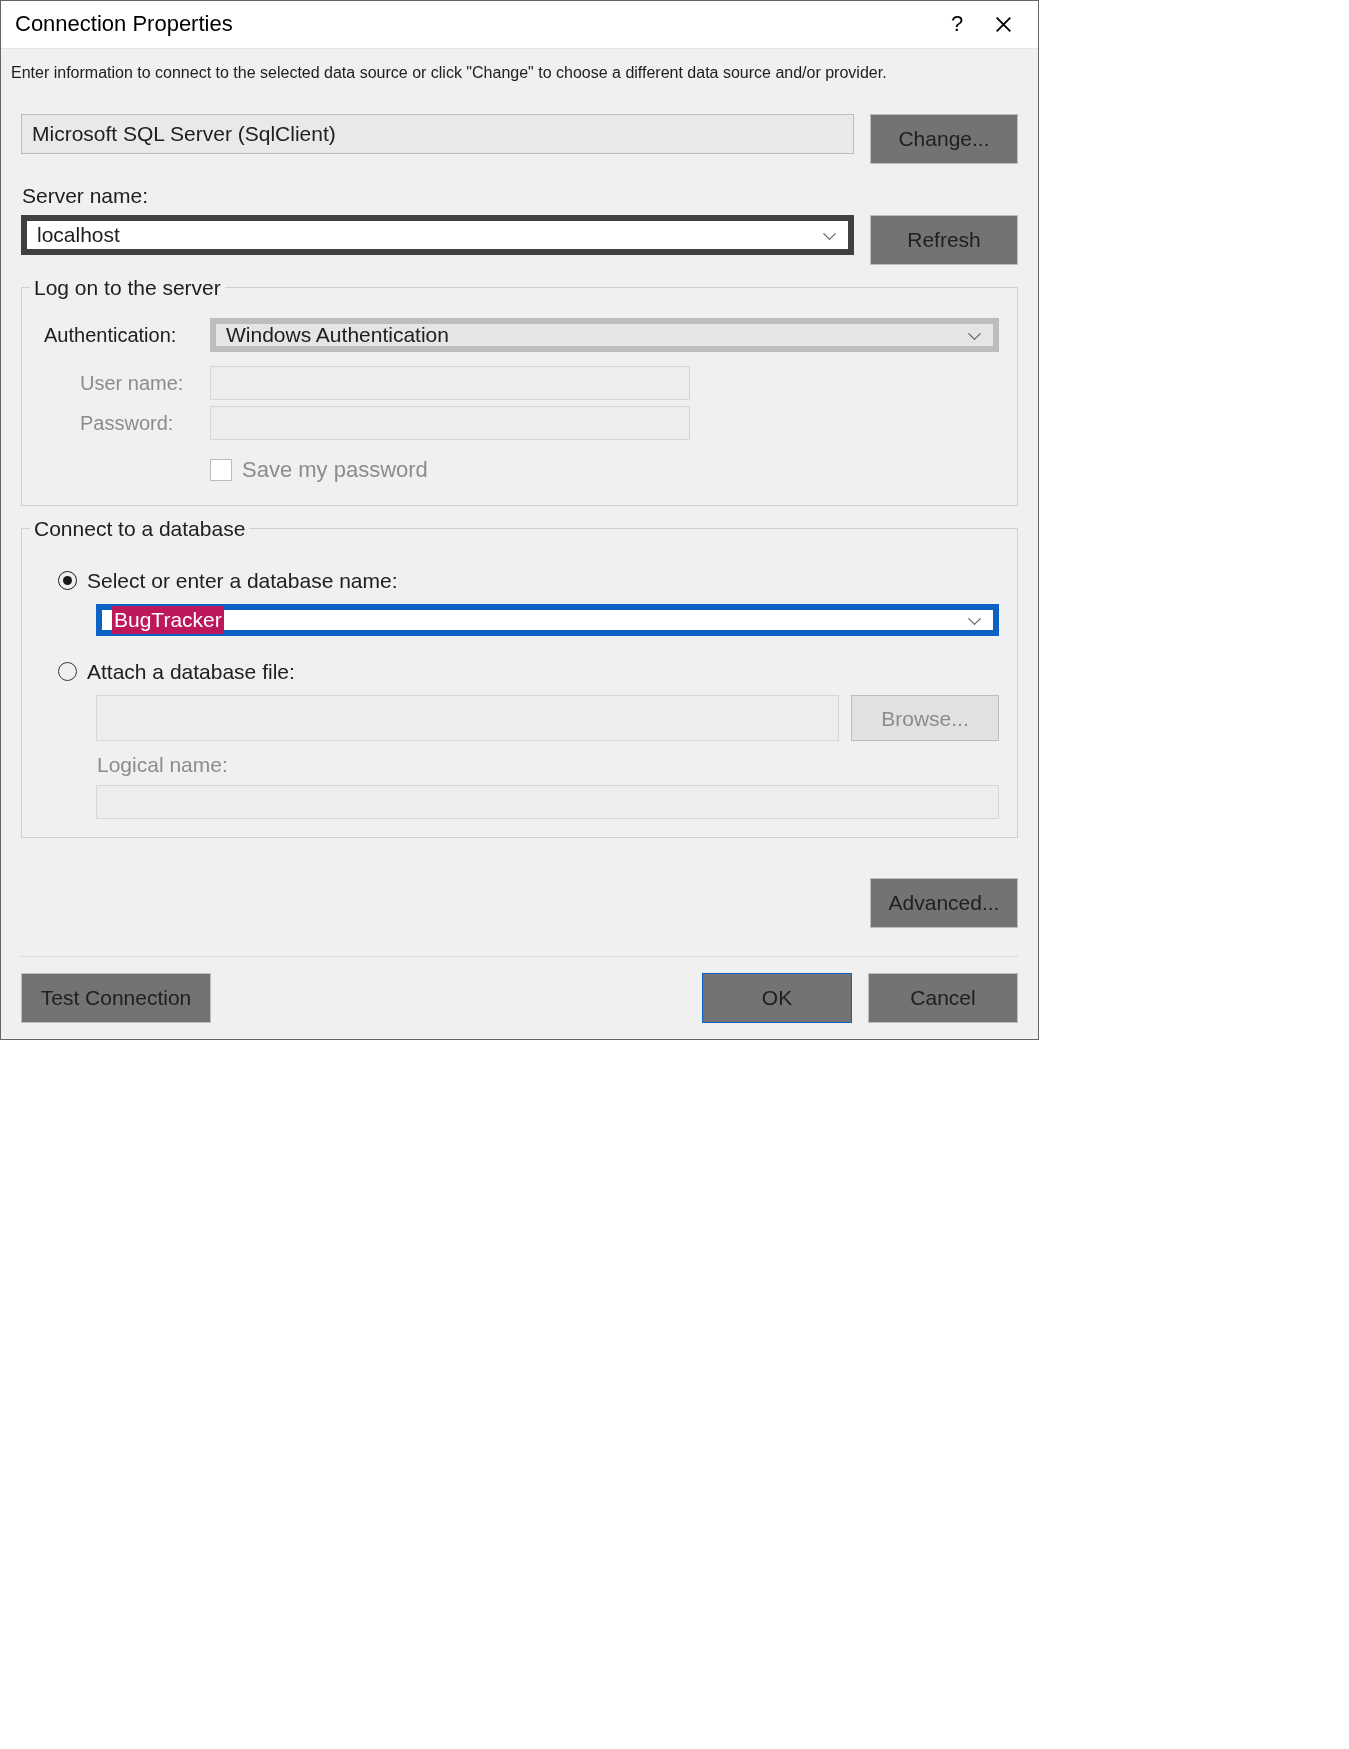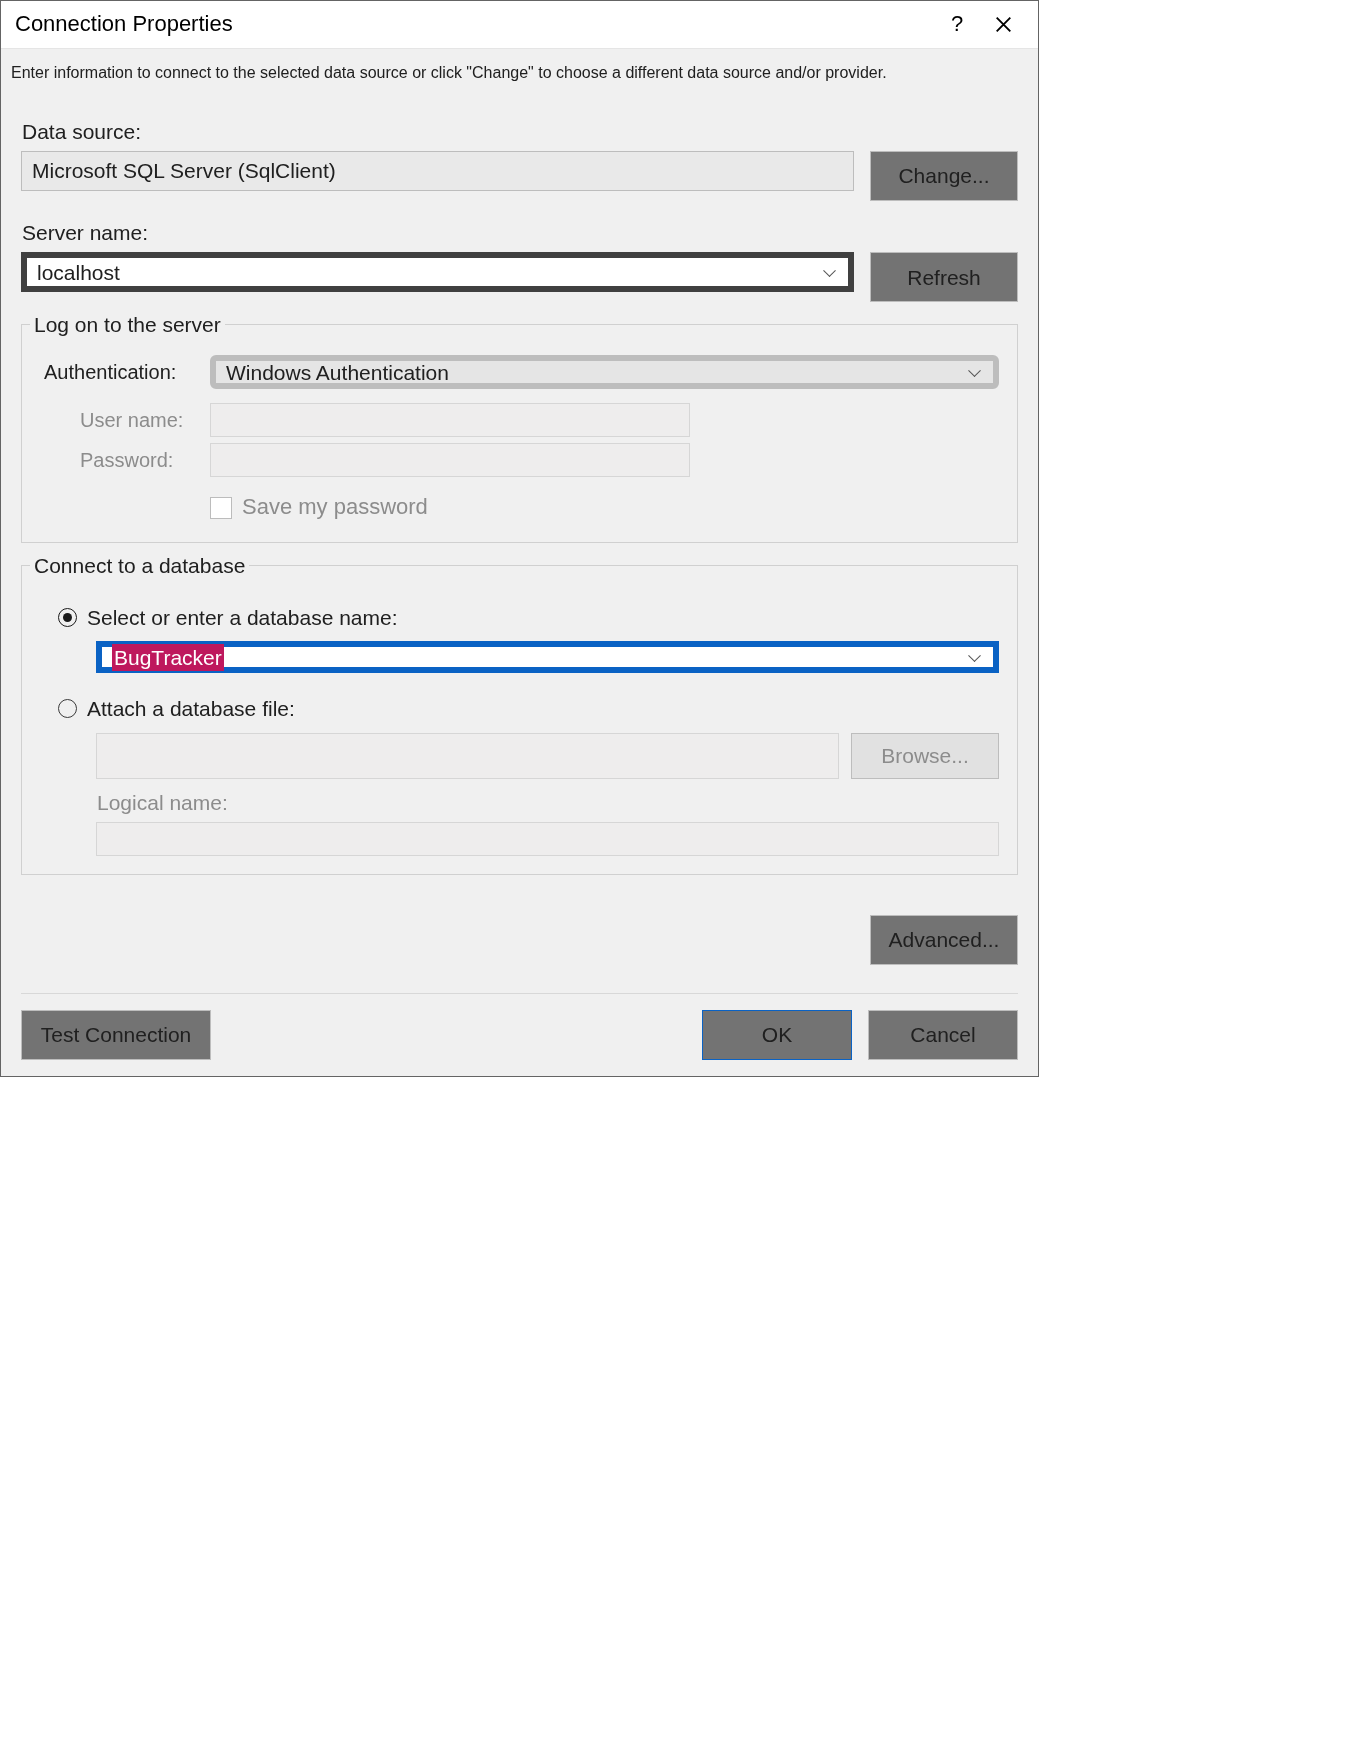--- a/index.html
+++ b/index.html
@@ -93,21 +93,21 @@
     }
     .combo::after {
       content: "";
       position: absolute;
       right: 14px; top: 50%;
       width: 8px; height: 8px;
       border-right: 1.6px solid #555;
       border-bottom: 1.6px solid #555;
       transform: translateY(-65%) rotate(45deg);
     }
-    .combo.grey { background: #e5e5e5; border-color: #bdbdbd; border-radius: 6px; }
+    .combo.grey { background: #e5e5e5; border-color: #bdbdbd; }
     .combo.sel  { border-color: #0a62c4; }
     .combo.sel .val { background: #be185d; color: #fff; padding: 0 2px; }
 
     
     .btn {
       min-width: 148px;
       height: 50px;
       border: 1px solid #bdbdbd;
       background: #737373;
       color: #202020;
@@ -202,21 +202,20 @@
       <svg width="17" height="17" viewBox="0 0 10 10">
           <path d="M1 1 L9 9 M9 1 L1 9" stroke-width="1.1" fill="none"></path>
         </svg>
     </span>
   </div>
 
   <div class="instr">Enter information to connect to the selected data source or click "Change" to choose a different data source and/or provider.</div>
 
   <div class="content">
 
-    <div class="lbl">Data source:</div>
     <div class="row">
       <div class="textbox ro">
         <span>Microsoft SQL Server (SqlClient)</span>
       </div>
       <div class="btn">
         <span>Change...</span>
       </div>
     </div>
 
     <div class="lbl" style="margin-top:18px;">Server name:</div>

